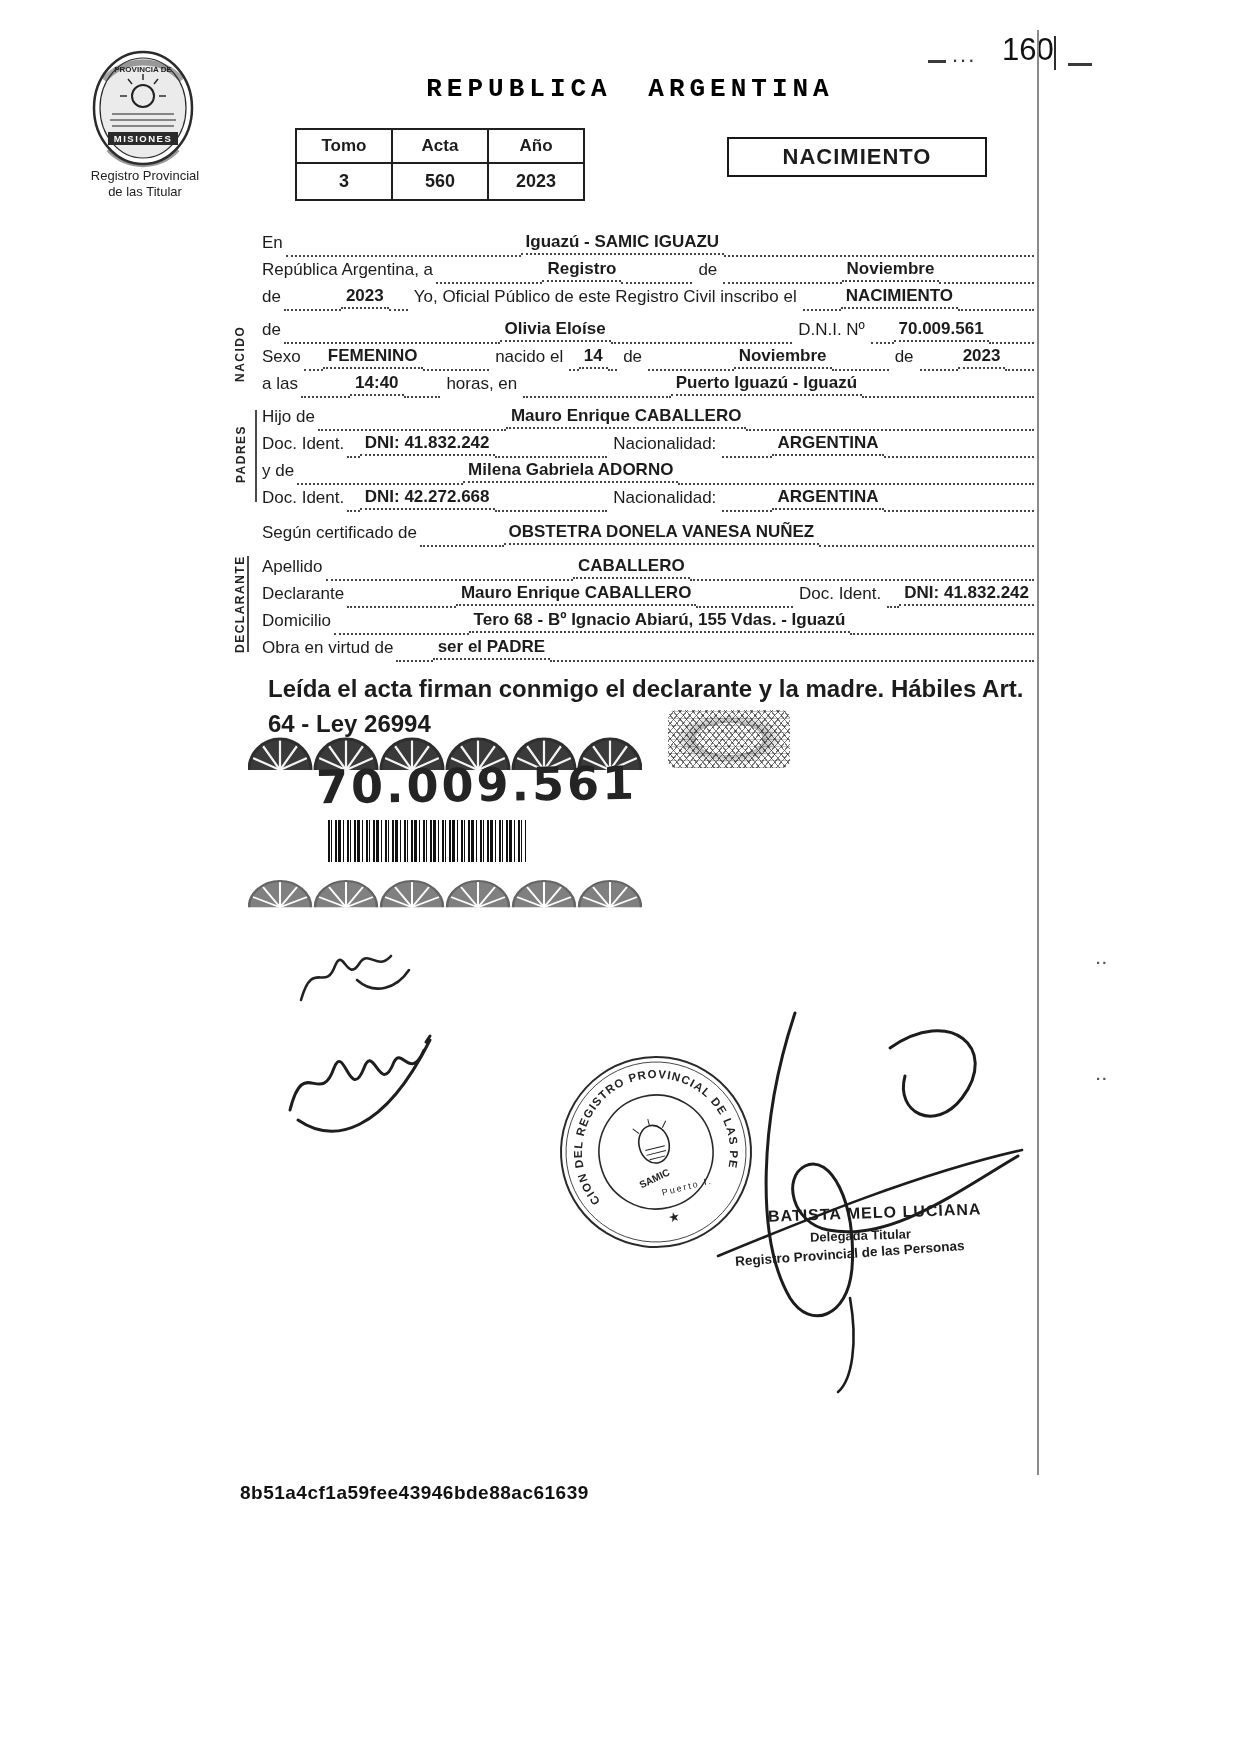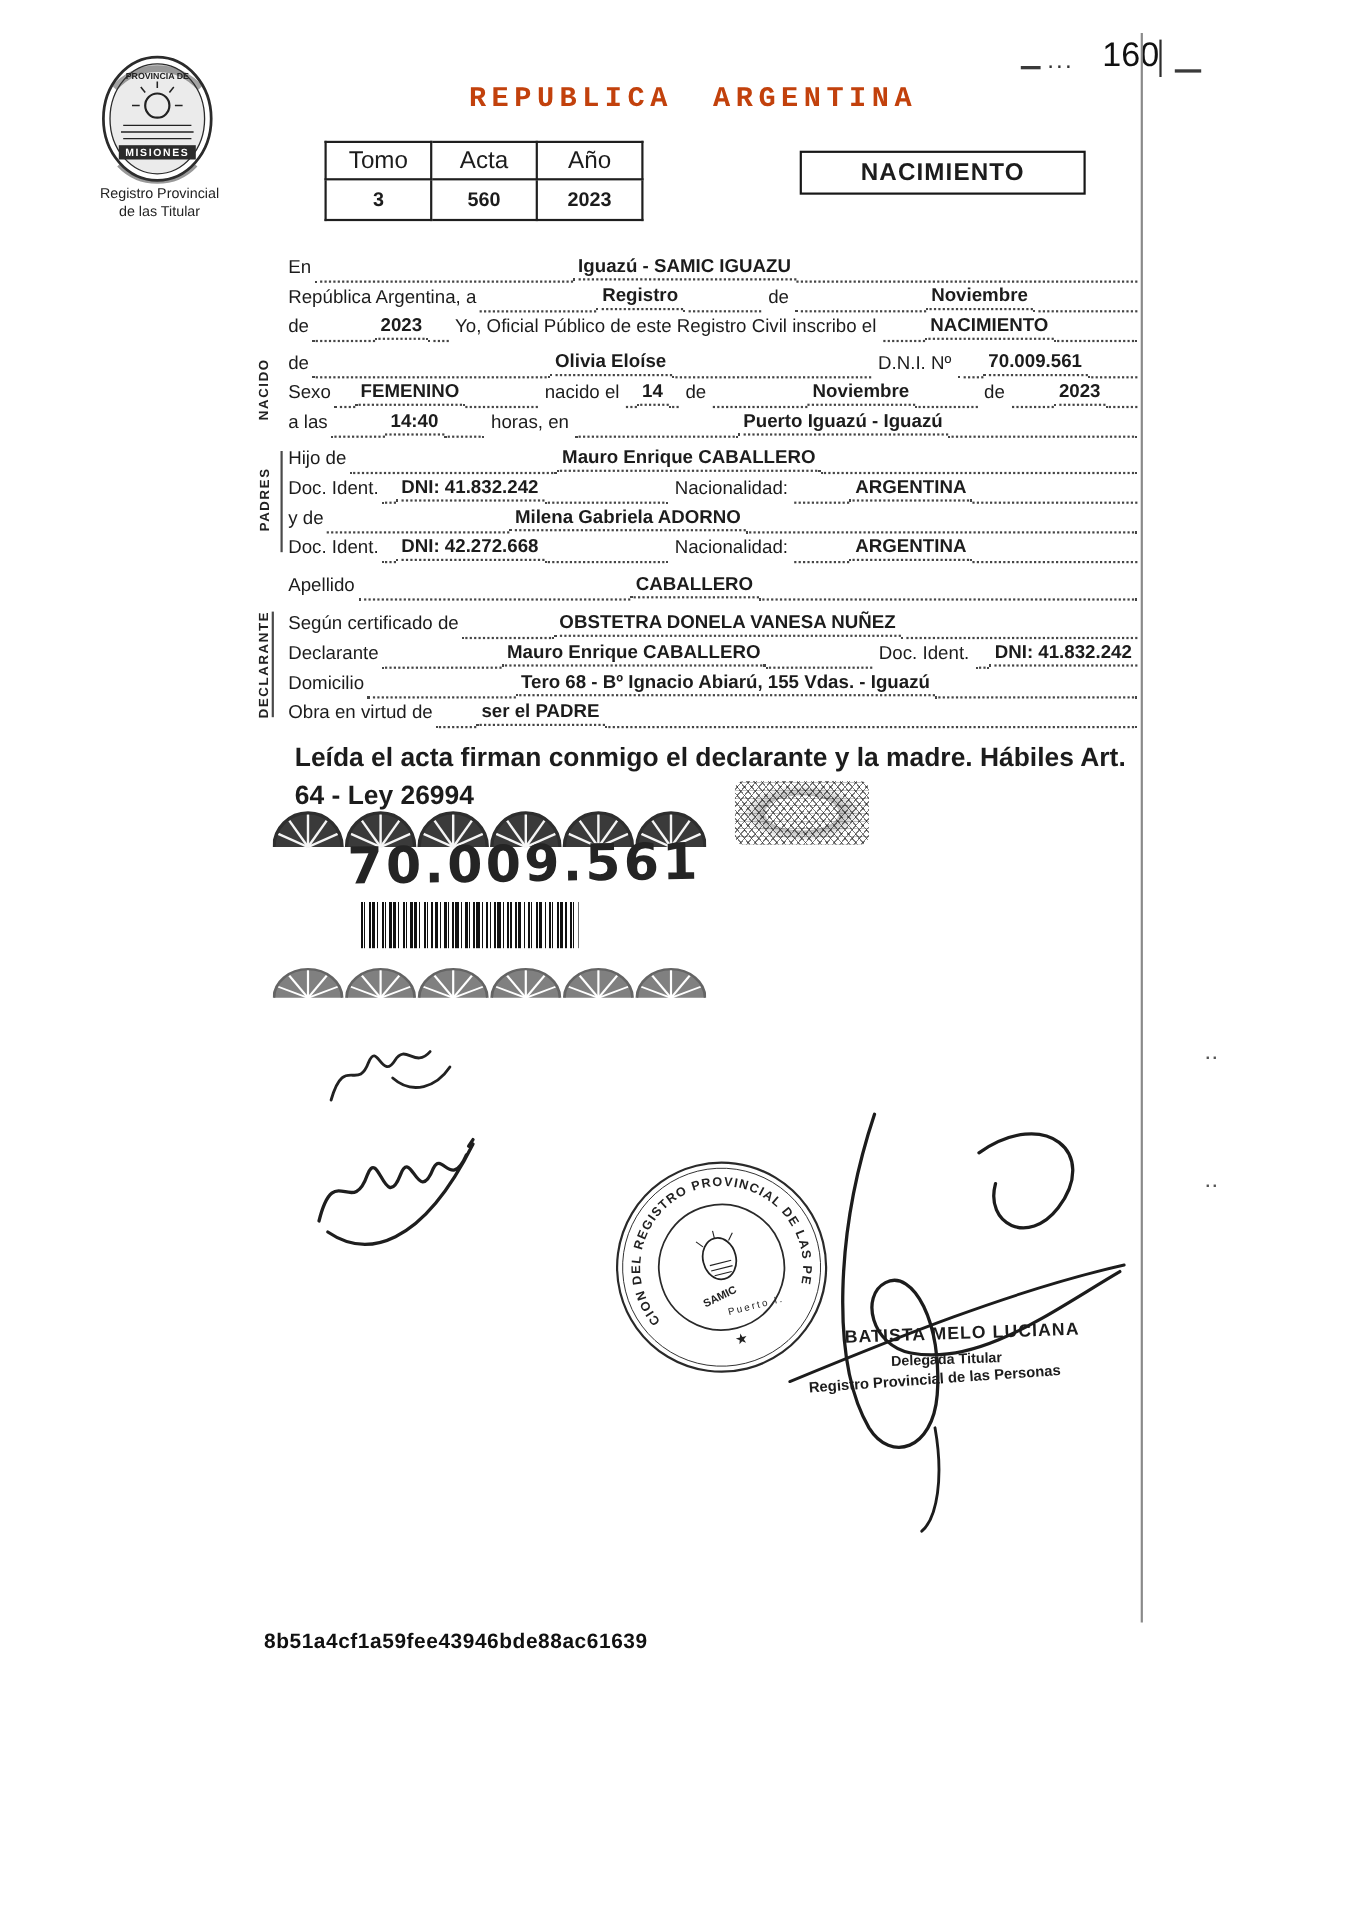--- a/index.html
+++ b/index.html
@@ -6,24 +6,24 @@
   .page {
     position:relative; width:1246px; height:1746px; background:#ffffff;
     font-family:"Liberation Sans", sans-serif; color:#1c1c1c; overflow:hidden;
   }
   
   .logo-svg { position:absolute; left:90px; top:50px; }
   .logo-caption { position:absolute; left:55px; top:168px; width:180px; text-align:center;
     font-size:13px; line-height:1.25; color:#222; }
   .doc-title { position:absolute; top:74px; left:300px; width:660px; text-align:center;
     font-family:"Liberation Mono", monospace; font-weight:700; font-size:26px;
-    letter-spacing:5px; word-spacing:16px; color:#c2410c; }
+    letter-spacing:5px; word-spacing:16px; color:#000000; }
   .acta-table { position:absolute; left:295px; top:128px; border-collapse:collapse; }
   .acta-table th, .acta-table td { border:2px solid #1f1f1f; width:92px; text-align:center; }
-  .acta-table th { font-size:22px; font-weight:400; height:30px; }
+  .acta-table th { font-size:17px; font-weight:700; height:30px; }
   .acta-table td { font-size:18px; font-weight:700; height:33px; }
   .nac-box { position:absolute; left:727px; top:137px; width:256px; height:36px;
     border:2.5px solid #171717; text-align:center; line-height:36px;
     font-size:22px; font-weight:600; letter-spacing:1px; }
   
   .pnum { position:absolute; left:1002px; top:32px; font-size:31px; color:#111; }
   .pd1 { position:absolute; left:928px; top:60px; width:18px; height:3px; background:#3a3a3a; }
   .pdots { position:absolute; left:952px; top:42px; font-size:22px; letter-spacing:2px; color:#333; }
   .pbar { position:absolute; left:1054px; top:36px; width:2px; height:34px; background:#2d2d2d; }
   .pd2 { position:absolute; left:1068px; top:63px; width:24px; height:3px; background:#3a3a3a; }
@@ -238,32 +238,32 @@
       <span class="lbl">Doc. Ident.</span>
       <i class="sp" style="flex:1"></i>
       <span class="val">DNI: 42.272.668</span>
       <i class="sp" style="flex:9"></i>
       <span class="mlbl">Nacionalidad:</span>
       <i class="sp" style="flex:4"></i>
       <span class="val">ARGENTINA</span>
       <i class="sp" style="flex:12"></i>
     </div>
 
+    <div class="fline mt8">
+      <span class="lbl">Según certificado de</span>
+      <i class="sp" style="flex:7"></i>
+      <span class="val">OBSTETRA DONELA VANESA NUÑEZ</span>
+      <i class="sp" style="flex:18"></i>
+    </div>
+
     <div class="fline mt7">
       <span class="lbl">Apellido</span>
       <i class="sp" style="flex:23"></i>
       <span class="val">CABALLERO</span>
       <i class="sp" style="flex:32"></i>
-    </div>
-
-    <div class="fline mt8">
-      <span class="lbl">Según certificado de</span>
-      <i class="sp" style="flex:7"></i>
-      <span class="val">OBSTETRA DONELA VANESA NUÑEZ</span>
-      <i class="sp" style="flex:18"></i>
     </div>
 
     <div class="fline">
       <span class="lbl">Declarante</span>
       <i class="sp" style="flex:9"></i>
       <span class="val">Mauro Enrique CABALLERO</span>
       <i class="sp" style="flex:8"></i>
       <span class="mlbl">Doc. Ident.</span>
       <i class="sp" style="flex:1"></i>
       <span class="val">DNI: 41.832.242</span>

